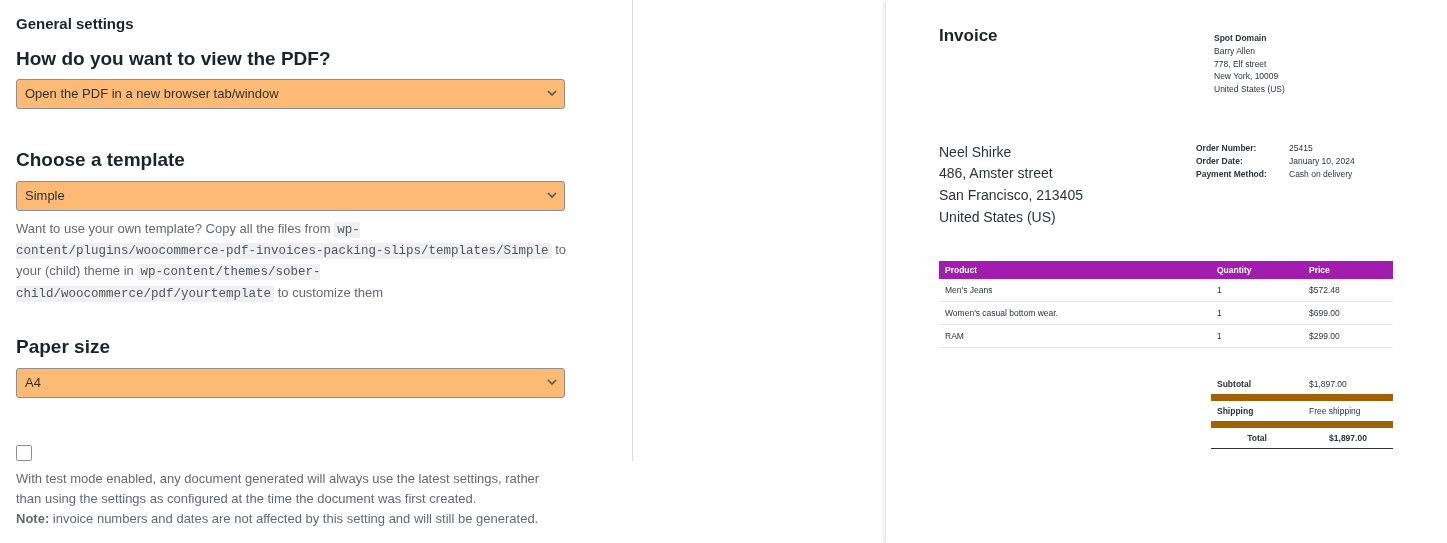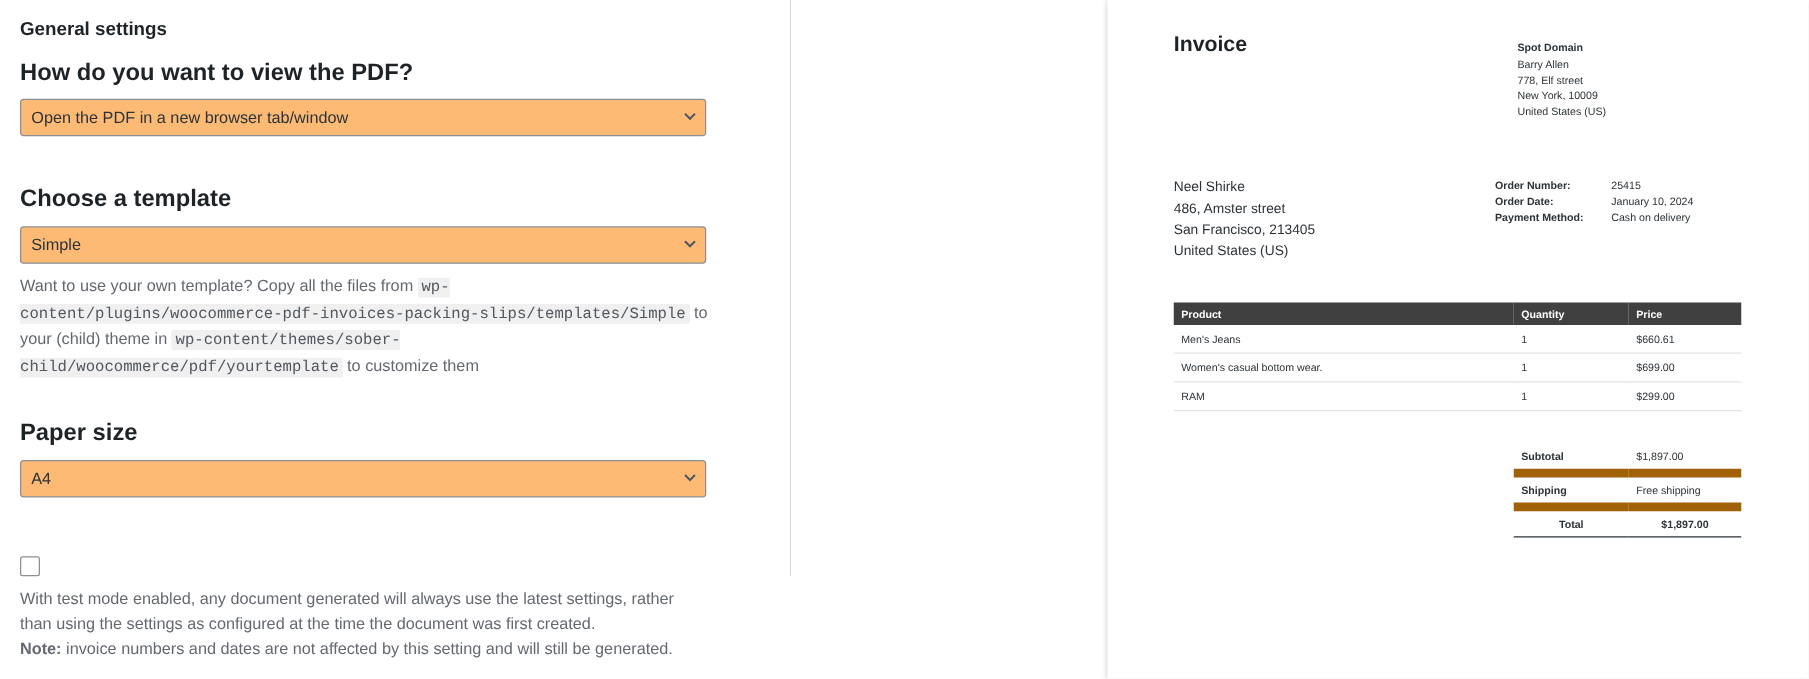--- a/index.html
+++ b/index.html
@@ -145,21 +145,21 @@
     padding-top: 14px;
   }
   .inv-shop .shop-name { font-weight: bold; }
 
   .inv-mid {
     display: flex;
     justify-content: space-between;
     margin-top: 46px;
   }
   .inv-addr {
-    font-size: 11px;
+    font-size: 14px;
     color: #2c3338;
     line-height: 1.55;
     width: 200px;
   }
   .inv-meta {
     width: 210px;
     font-size: 8.5px;
     color: #2c3338;
     line-height: 1.55;
   }
@@ -168,21 +168,21 @@
   .inv-meta .v { flex: 1; }
 
   table.items {
     width: 454px;
     border-collapse: collapse;
     margin-top: 32px;
     font-size: 8.5px;
     color: #2c3338;
   }
   table.items thead th {
-    background: #404040;
+    background: #a21caf;
     color: #ffffff;
     font-size: 8.5px;
     font-weight: bold;
     text-align: left;
     padding: 4px 6px;
     border: none;
   }
   table.items thead th.c-prod { width: 272px; }
   table.items thead th.c-qty  { width: 92px; }
   table.items thead th.c-price{ width: 90px; }
@@ -332,21 +332,21 @@
           <tr>
             <th class="c-prod">Product</th>
             <th class="c-qty">Quantity</th>
             <th class="c-price">Price</th>
           </tr>
         </thead>
         <tbody>
           <tr>
             <td>Men's Jeans</td>
             <td>1</td>
-            <td>$660.61</td>
+            <td>$572.48</td>
           </tr>
           <tr>
             <td>Women's casual bottom wear.</td>
             <td>1</td>
             <td>$699.00</td>
           </tr>
           <tr>
             <td>RAM</td>
             <td>1</td>
             <td>$299.00</td>

